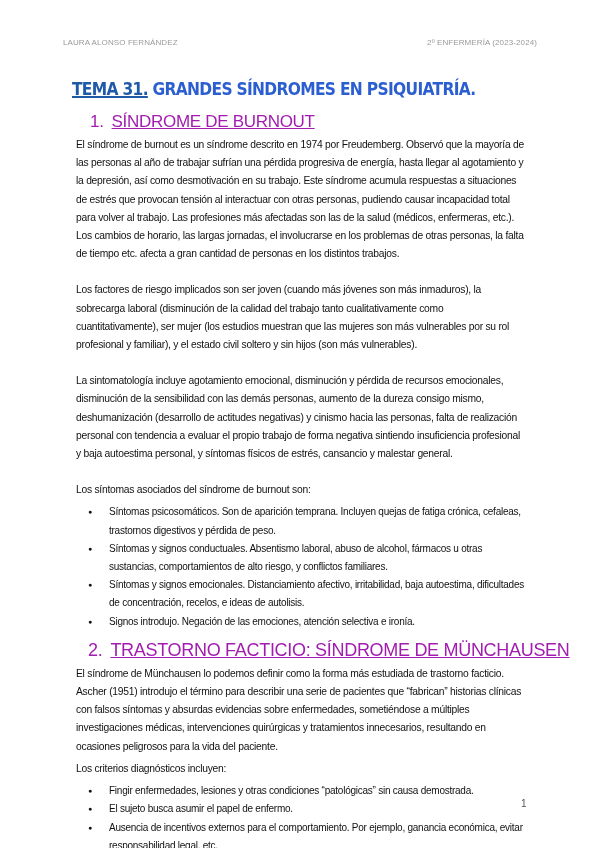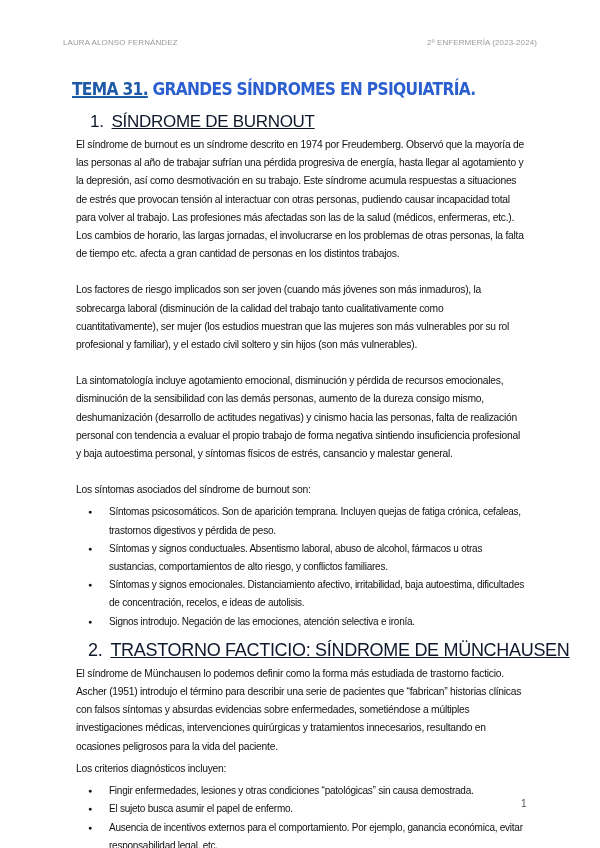--- a/index.html
+++ b/index.html
@@ -8,21 +8,21 @@
   .page-header { position: absolute; top: 38px; left: 63px; right: 63px;
                  display: flex; justify-content: space-between;
                  font-size: 8px; color: #9a9a9a; letter-spacing: 0.1px; }
   .doc-title { position: absolute; top: 78px; left: 72px; margin: 0;
                font-family: "DejaVu Sans", sans-serif; font-weight: bold;
                font-size: 18px; letter-spacing: -0.8px; transform: scaleX(0.86);
                transform-origin: left center; white-space: nowrap; }
   .doc-title .t1 { color: #1f5aa8; text-decoration: underline; text-decoration-thickness: 2px; }
   .doc-title .t2 { color: #2b5fd0; }
   .content { position: absolute; top: 112px; left: 72px; width: 458px; }
-  h2 { margin: 0; font-weight: normal; font-size: 17px; color: #0f172a;
+  h2 { margin: 0; font-weight: normal; font-size: 17px; color: #a21caf;
        letter-spacing: -0.3px; white-space: nowrap; }
   h2 .num { margin-right: 8px; }
   h2 .txt { text-decoration: underline; }
   h2.s1 { padding-left: 18px; }
   h2.s2 { padding-left: 16px; margin-top: 9px; font-size: 18px; text-align: center; }
   p { margin: 4px; font-size: 10.3px; line-height: 18.2px; letter-spacing: -0.25px;
       font-family: "Liberation Sans", sans-serif; transform-origin: left; }
   p.gap { margin-top: 18px; }
   b { font-weight: normal; }
   ul { margin: 0; padding: 0 0 0 37px; list-style: none; }

